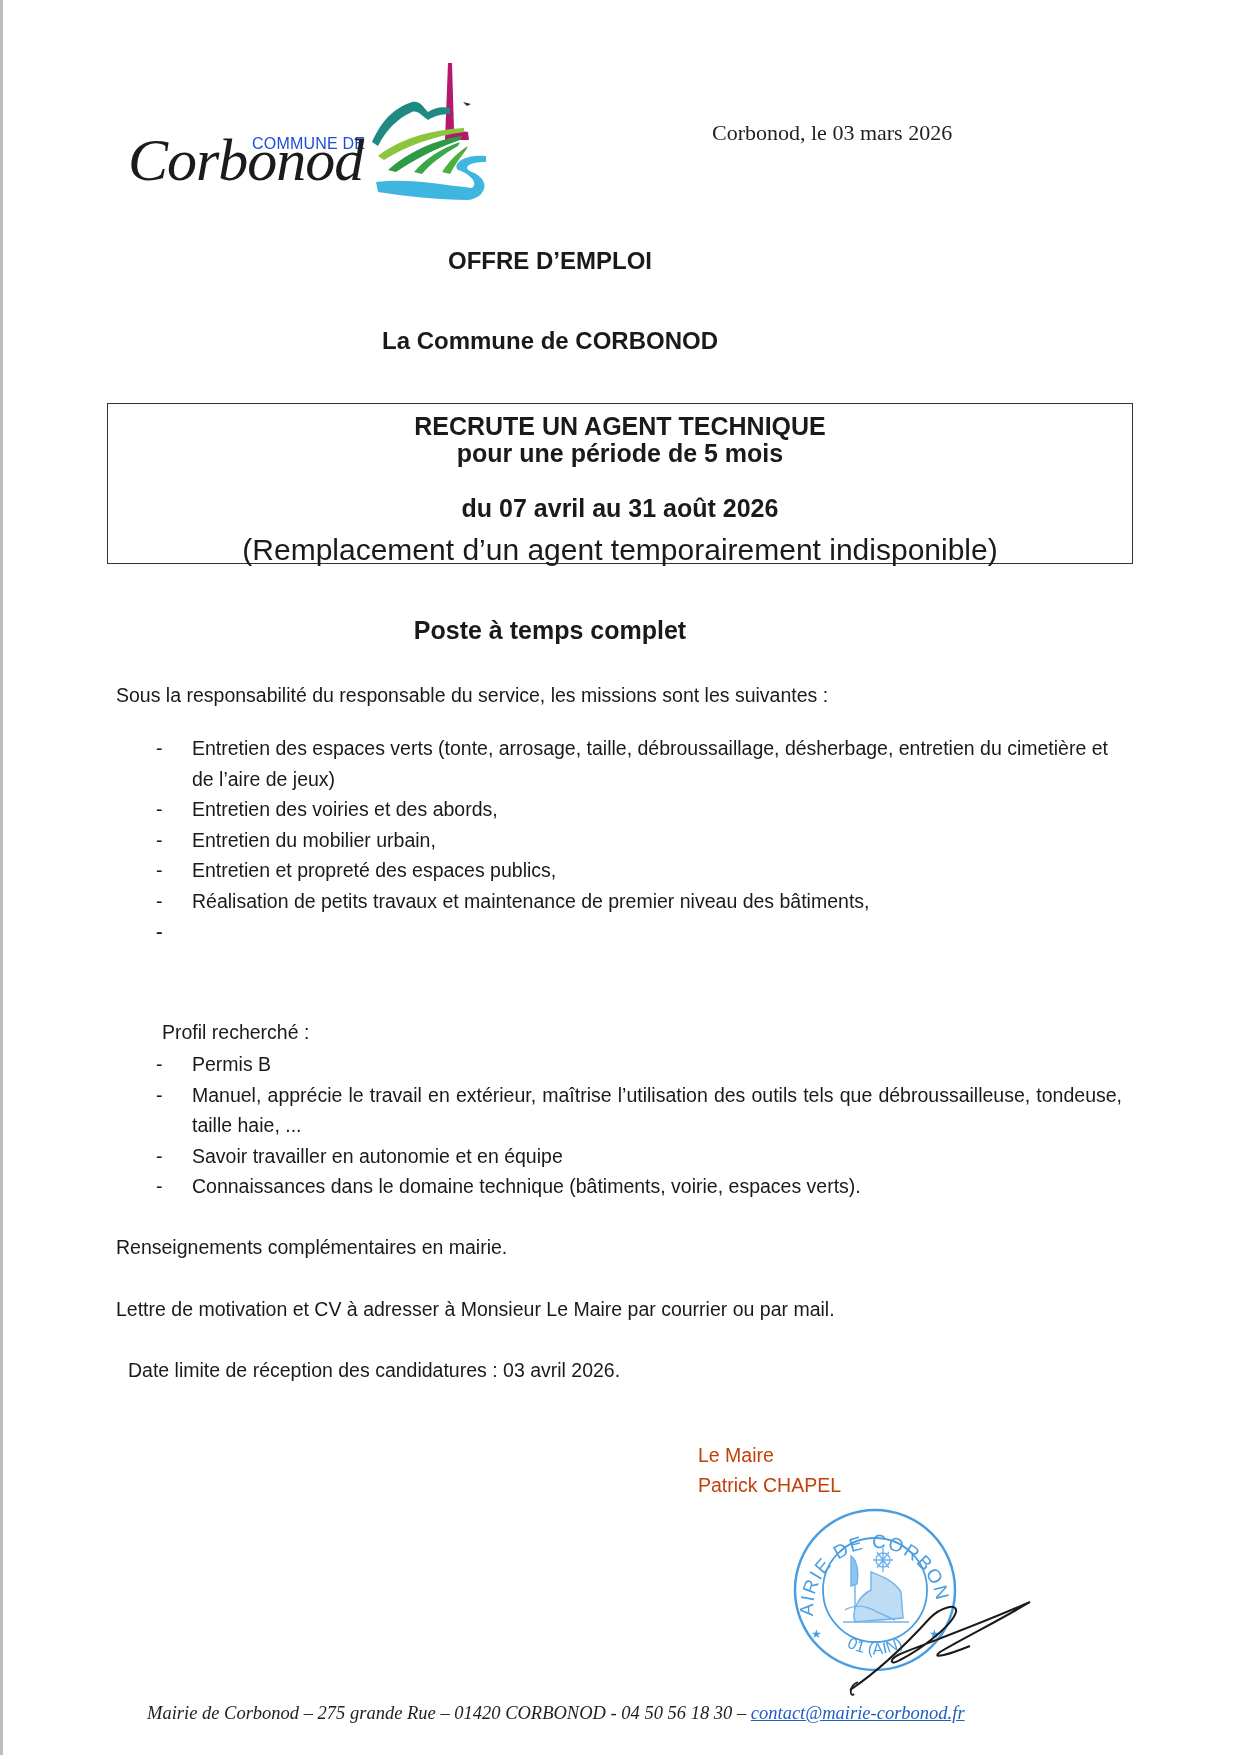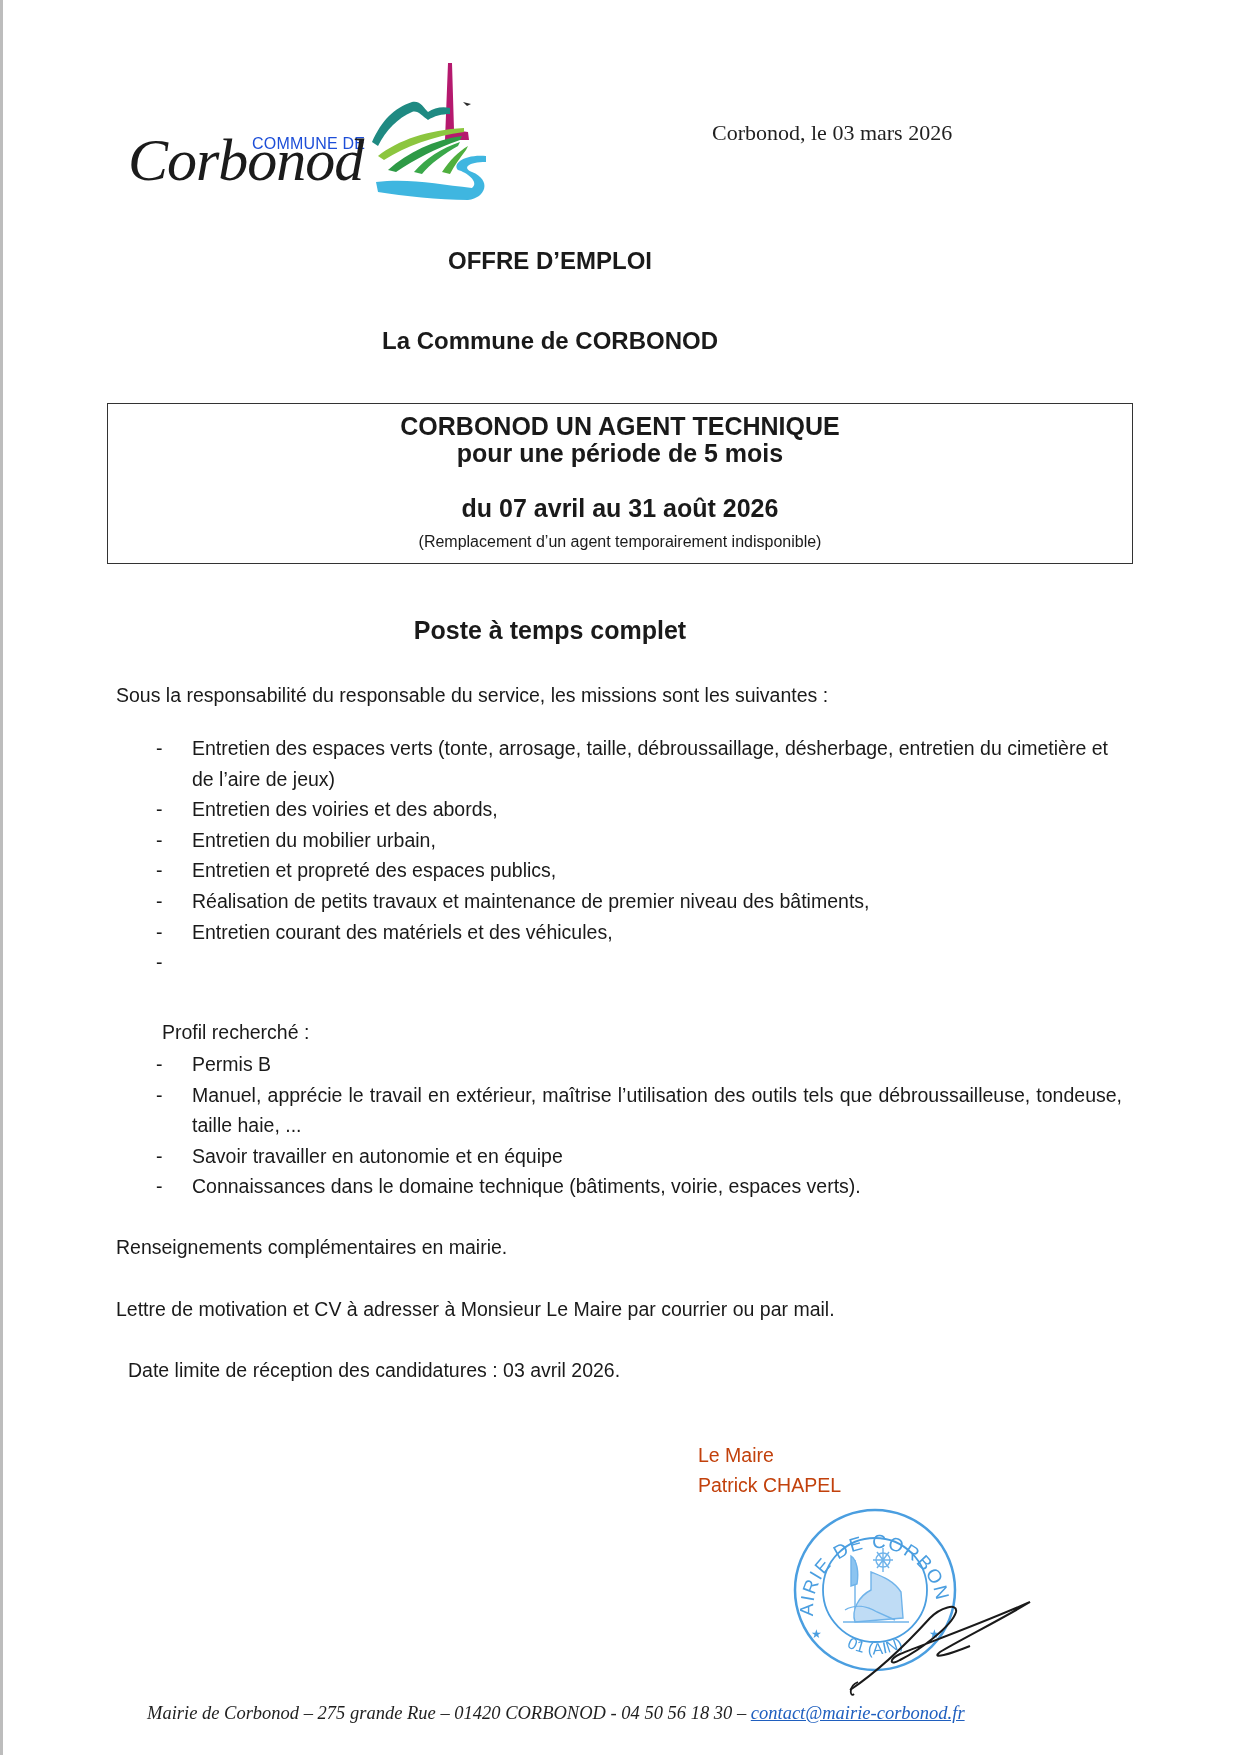--- a/index.html
+++ b/index.html
@@ -38,21 +38,21 @@
   .t-commune { top: 327px; font-size: 24px; }
 
   .box {
     position: absolute; left: 107px; top: 403px; width: 1026px; height: 161px;
     border: 1.5px solid #333; box-sizing: border-box;
   }
   .box-line { position: absolute; left: 0; width: 100%; text-align: center; color: #1a1a1a; }
   .b1 { top: 8px; font-size: 25px; font-weight: bold; }
   .b2 { top: 35px; font-size: 25px; font-weight: bold; }
   .b3 { top: 90px; font-size: 25px; font-weight: bold; }
-  .b4 { top: 129px; font-size: 16px; font-weight: normal; }
+  .b4 { top: 129px; font-size: 30px; font-weight: normal; }
 
   .t-poste { top: 616px; font-size: 25px; }
 
   .para { position: absolute; left: 116px; font-size: 19.5px; color: #1a1a1a; line-height: 1; white-space: nowrap; }
   .para.bold { font-weight: normal; margin-left: 12px; }
 
   .list { position: absolute; left: 150px; width: 972px; margin: 0; padding: 0; list-style: none; }
   .list li { position: relative; padding-left: 42px; font-size: 19.5px; line-height: 30.6px; color: #1a1a1a; }
   .list li .dash { position: absolute; left: 6px; top: 0; }
   .list li.justify { text-align: justify; text-align-last: left; }
@@ -88,37 +88,37 @@
     <path d="M8 122 C40 118 70 124 104 128 C112 122 98 112 90 110 C84 104 96 94 118 96 L118 102 C100 102 94 108 104 112 C124 120 118 138 100 140 C70 140 36 136 10 132 Z" fill="#3fb6e0"></path>
   </svg>
 </div>
 
 <div class="date-line">Corbonod, le 03 mars 2026</div>
 
 <div class="center-title t-offre">OFFRE D’EMPLOI</div>
 <div class="center-title t-commune">La Commune de CORBONOD</div>
 
 <div class="box">
-  <div class="box-line b1">CORBONOD UN AGENT TECHNIQUE</div>
+  <div class="box-line b1">RECRUTE UN AGENT TECHNIQUE</div>
   <div class="box-line b2">pour une période de 5 mois</div>
   <div class="box-line b3">du 07 avril au 31 août 2026</div>
   <div class="box-line b4">(Remplacement d’un agent temporairement indisponible)</div>
 </div>
 
 <div class="center-title t-poste">Poste à temps complet</div>
 
 <div class="para" style="top:686px;">Sous la responsabilité du responsable du service, les missions sont les suivantes :</div>
 
 <ul class="list" style="top:733px;">
   <li><span class="dash">-</span><span>Entretien des espaces verts (tonte, arrosage, taille, débroussaillage, désherbage, entretien du cimetière et de l’aire de jeux)</span></li>
   <li><span class="dash">-</span><span>Entretien des voiries et des abords,</span></li>
   <li><span class="dash">-</span><span>Entretien du mobilier urbain,</span></li>
   <li><span class="dash">-</span><span>Entretien et propreté des espaces publics,</span></li>
   <li><span class="dash">-</span><span>Réalisation de petits travaux et maintenance de premier niveau des bâtiments,</span></li>
-  <li><span class="dash">-</span><span>Entretien courant des matériels et des véhicules,</span></li>
+  <li><span class="dash">-</span></li>
   <li><span class="dash">-</span></li>
 </ul>
 
 <div class="para" style="top:1023px;margin-left:46px;">Profil recherché :</div>
 
 <ul class="list" style="top:1049px;">
   <li><span class="dash">-</span><span>Permis B</span></li>
   <li class="justify"><span class="dash">-</span><span>Manuel, apprécie le travail en extérieur, maîtrise l’utilisation des outils tels que débroussailleuse, tondeuse, taille haie, ...</span></li>
   <li><span class="dash">-</span><span>Savoir travailler en autonomie et en équipe</span></li>
   <li><span class="dash">-</span><span>Connaissances dans le domaine technique (bâtiments, voirie, espaces verts).</span></li>

